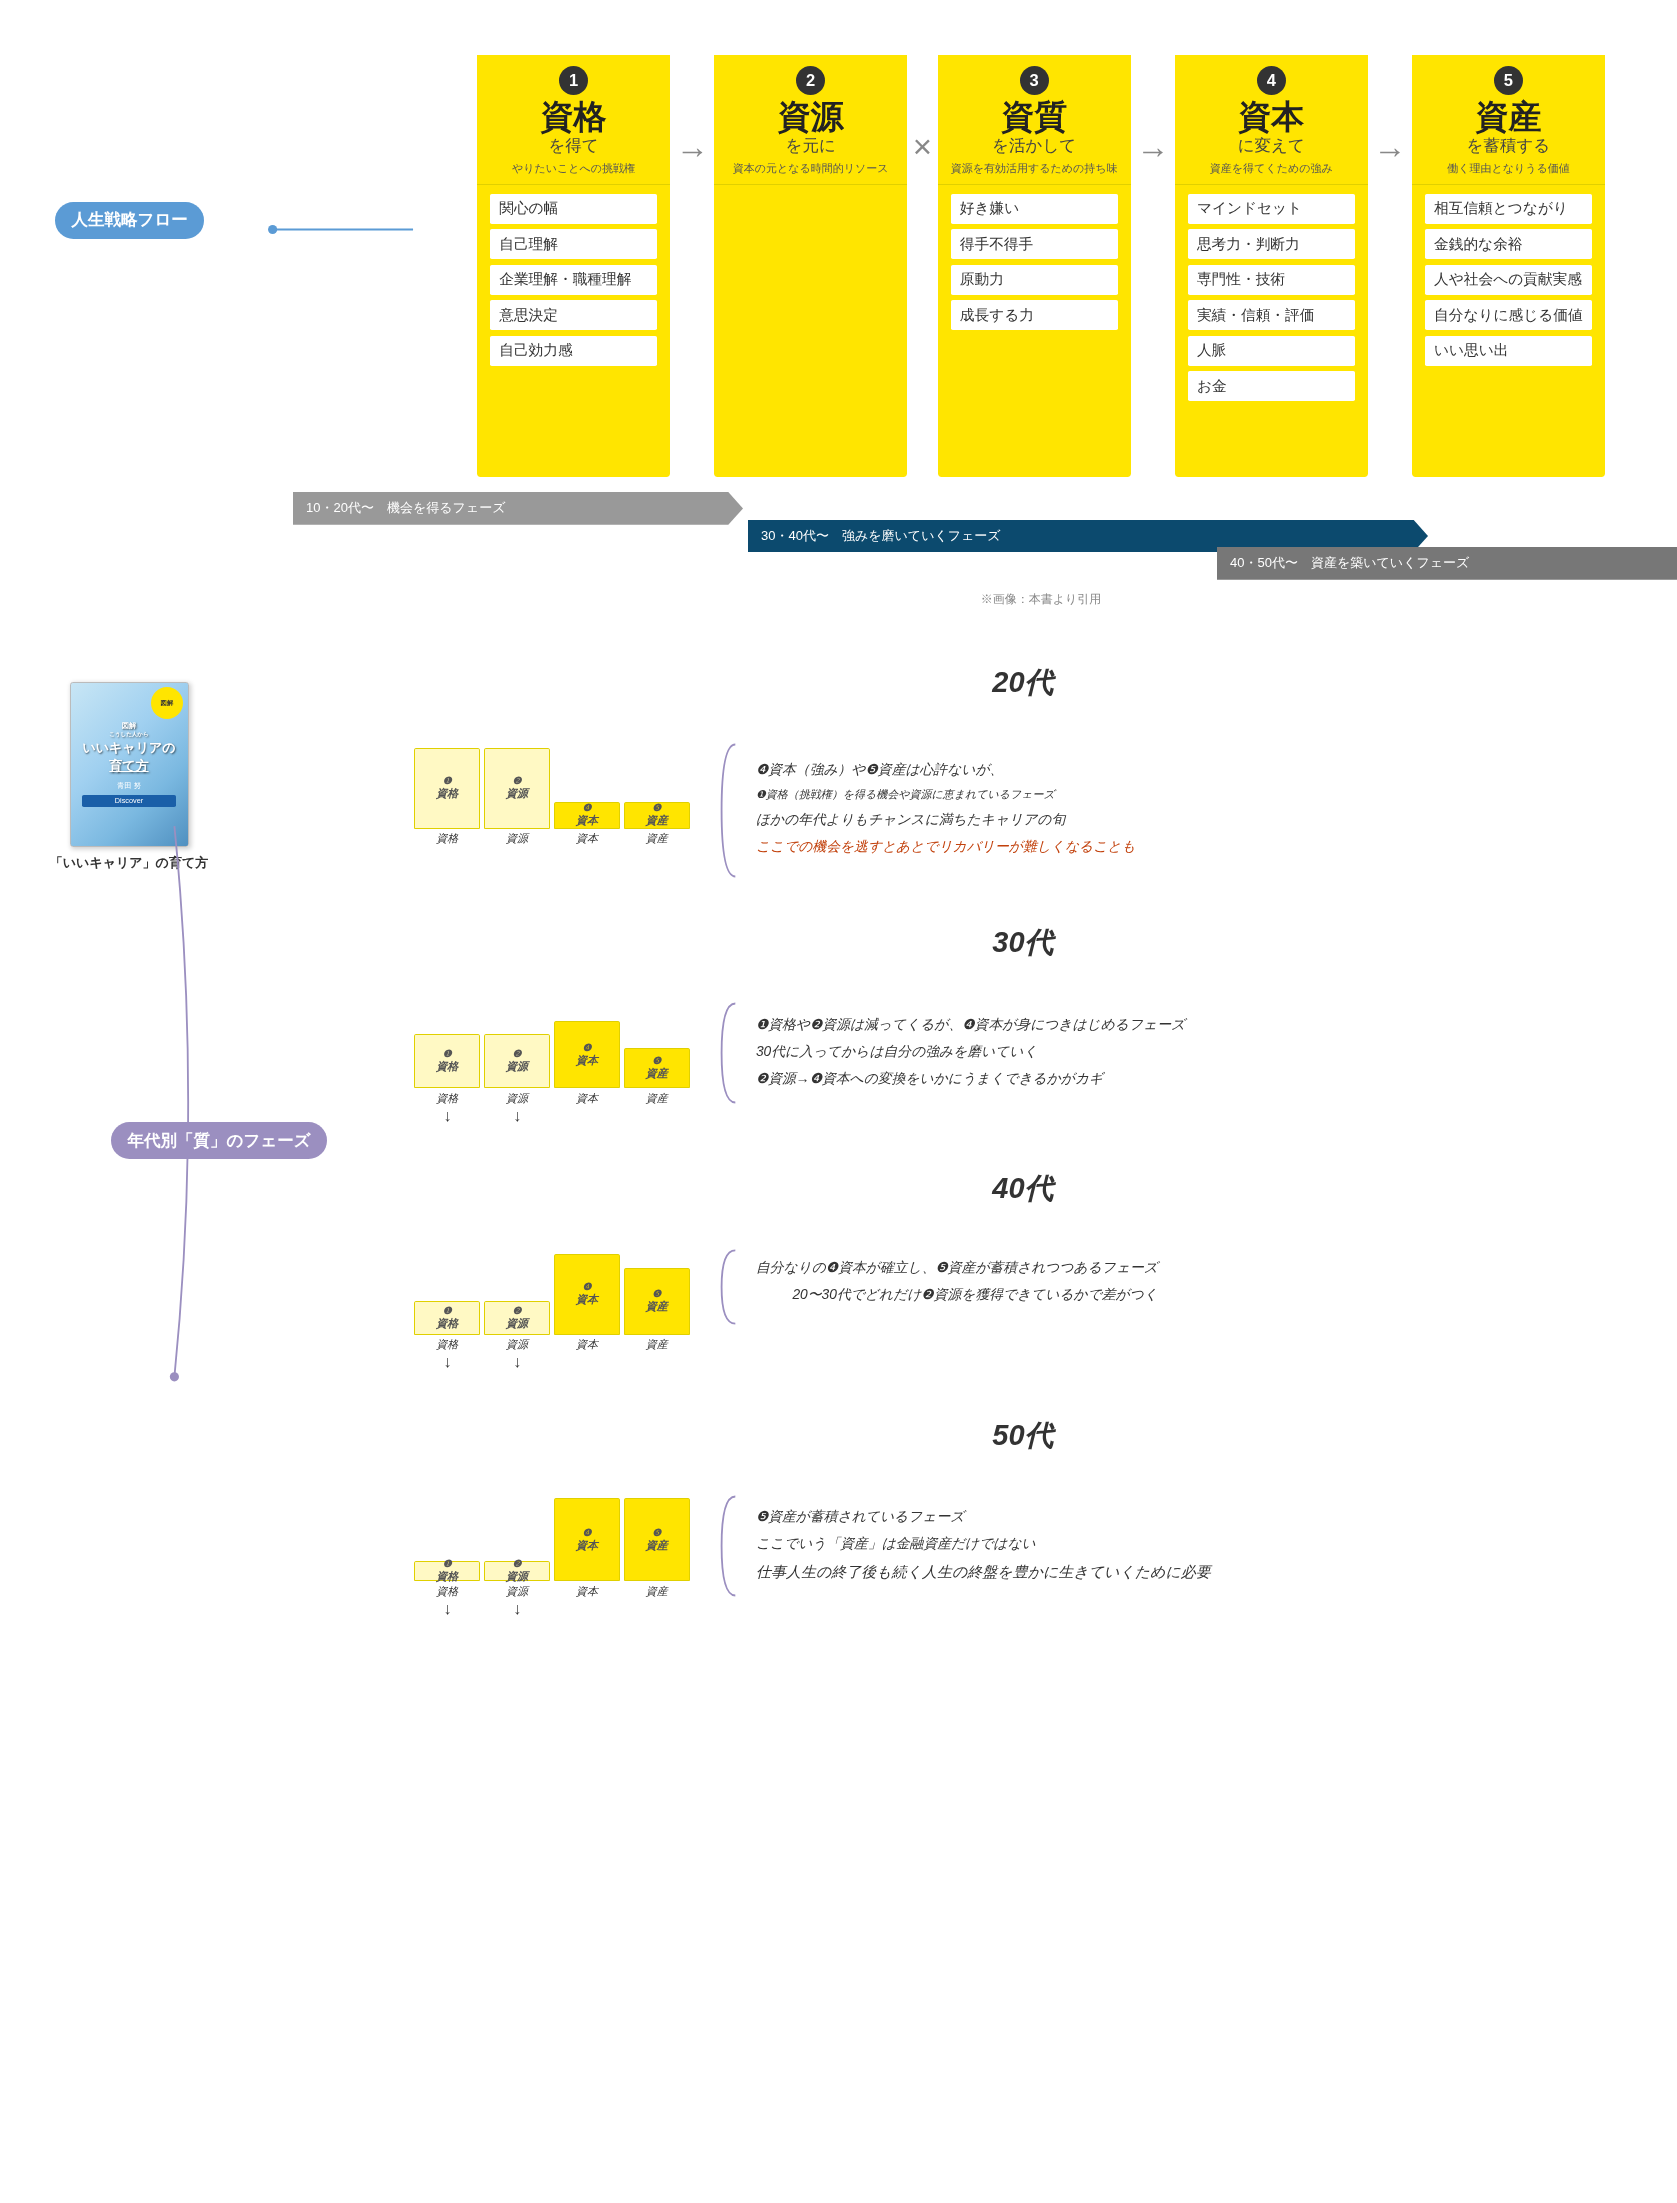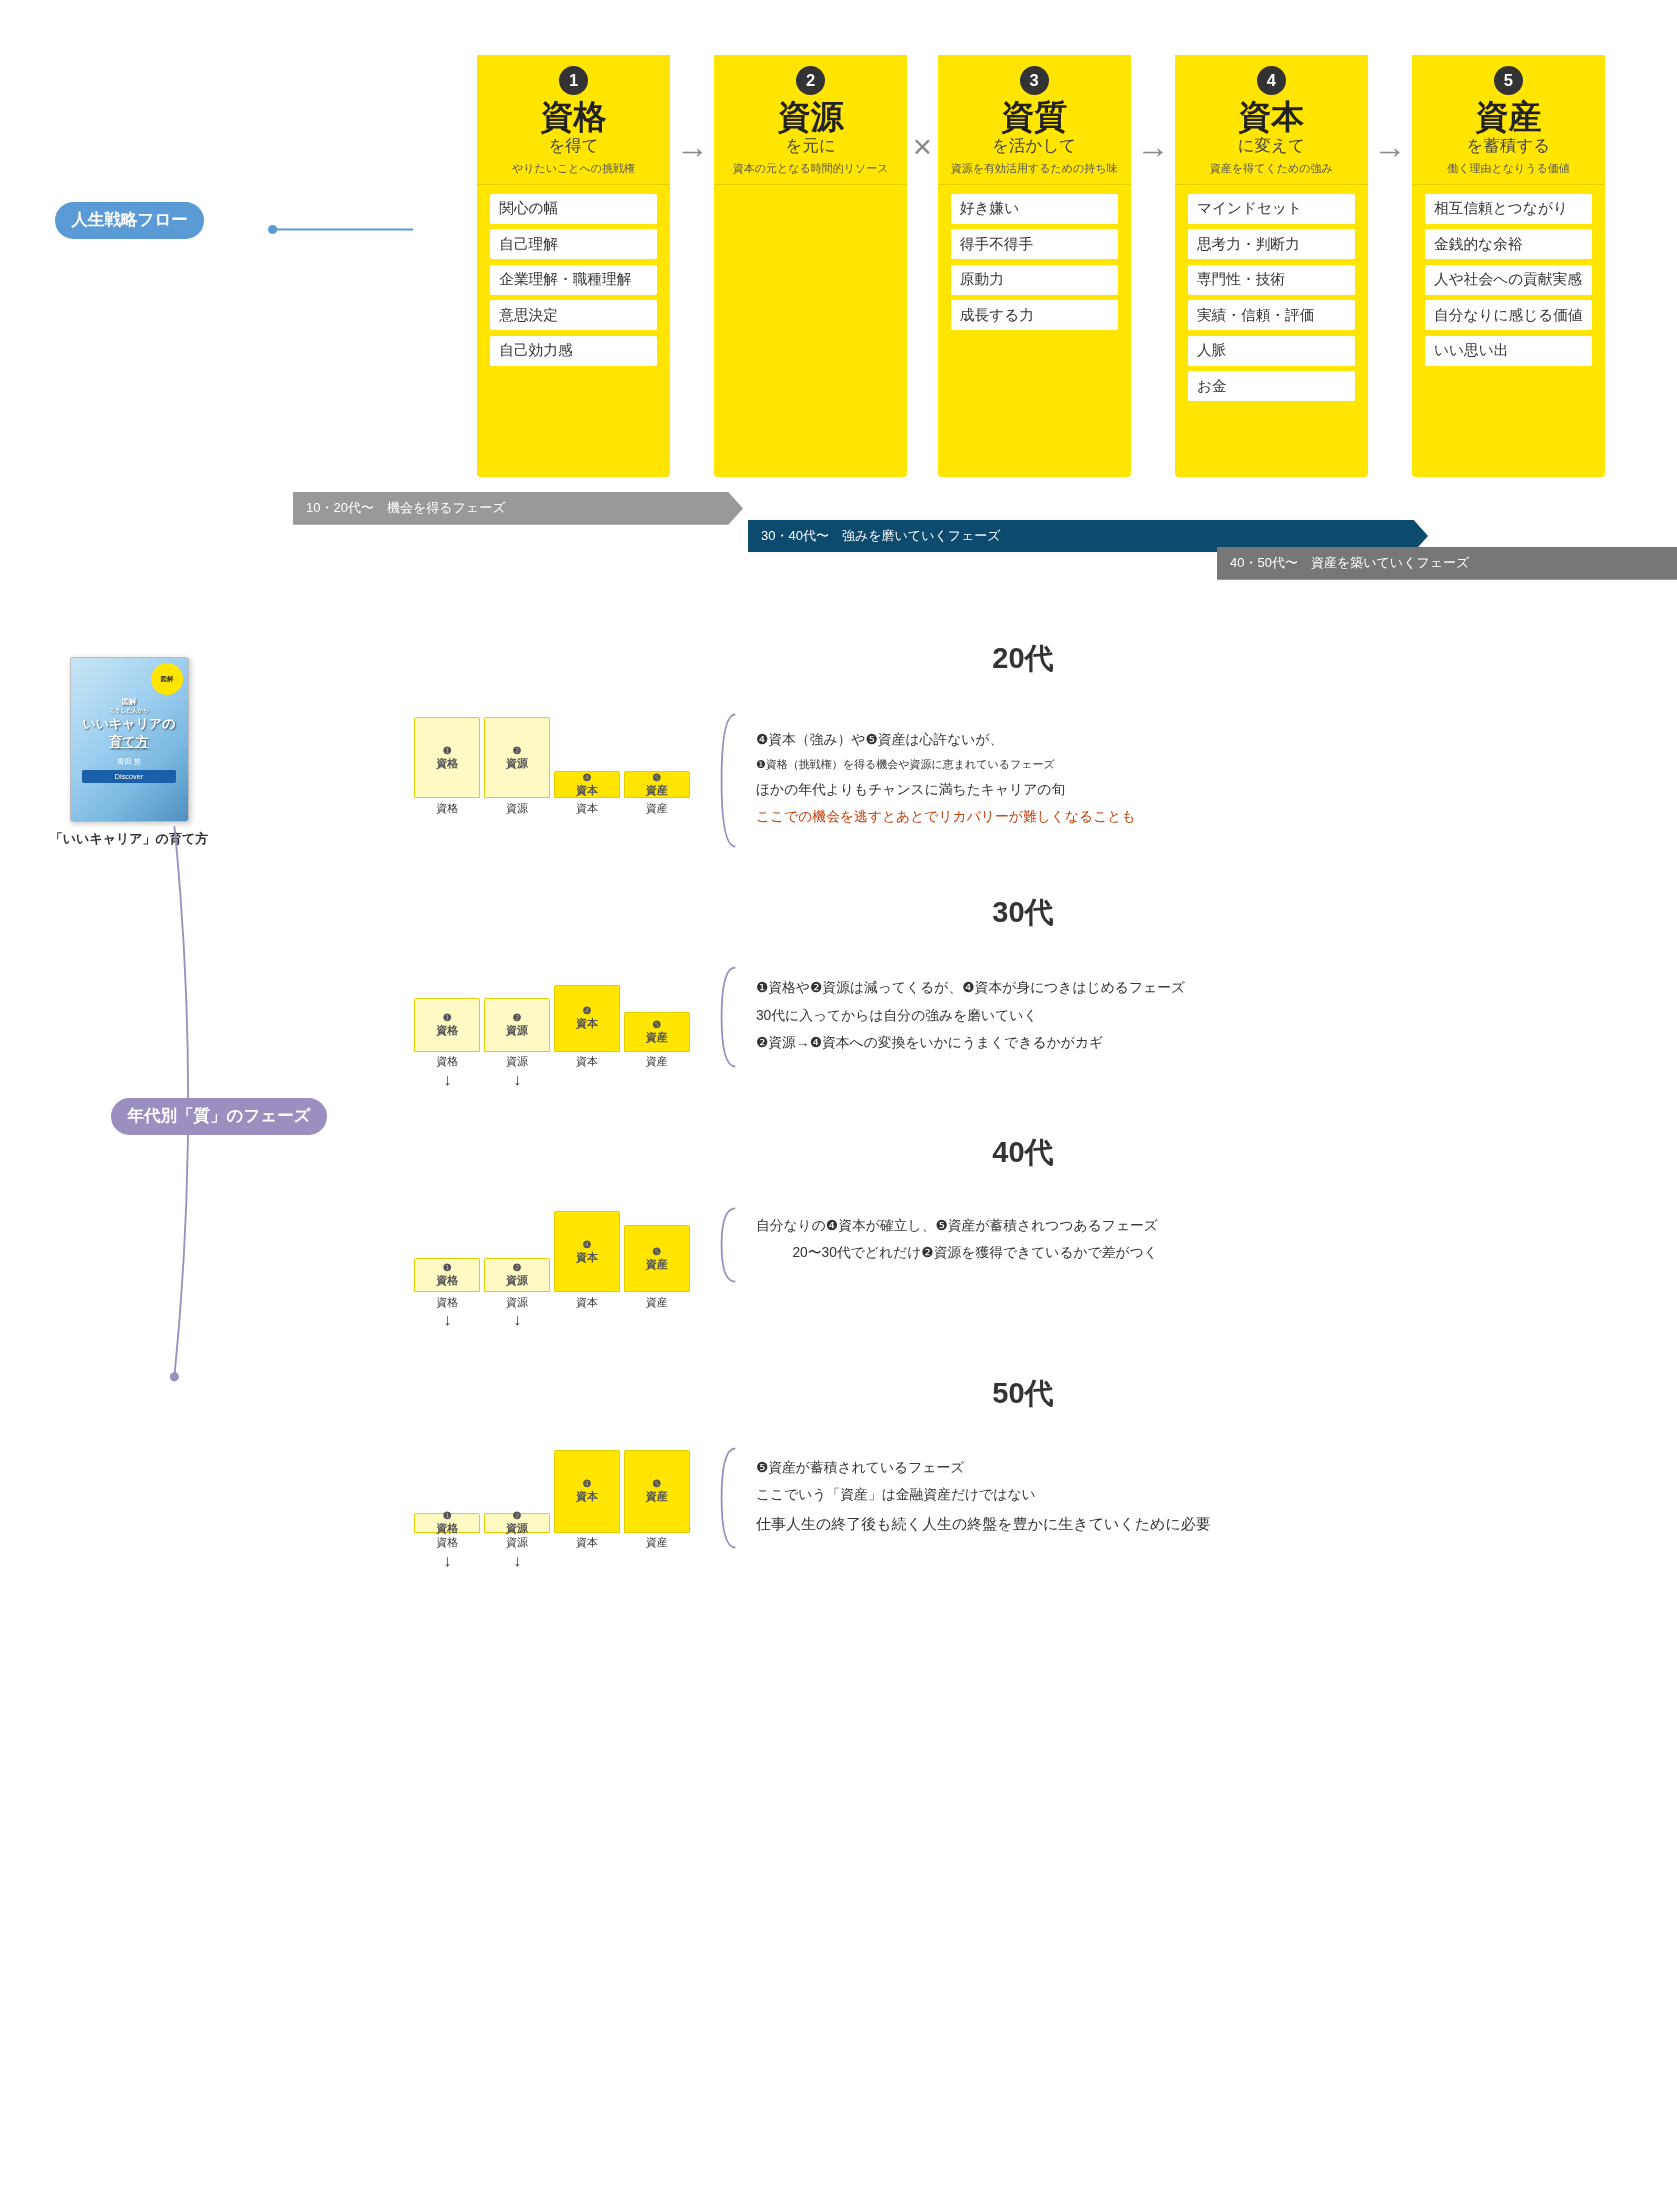--- a/index.html
+++ b/index.html
@@ -232,21 +232,22 @@
       flex-direction: column;
       gap: 37px;
       padding-left: 184px;
       position: relative;
       z-index: 2;
     }
 
     .age-section {
       display: flex;
       flex-direction: column;
-      gap: 20px;
+      gap: 26px;
+      font-style: italic;
     }
 
     .age-title {
       font-size: 29px;
       font-weight: bold;
       color: #333;
       text-align: center;
       margin-bottom: 5.5px;
     }
 
@@ -339,20 +340,21 @@
       </div>
     </div>
       </div>
 
     <div class="phase-banners" id="phase-banners" style="margin-left: 0; margin-top: 14.7px;">
     <div class="phase-banner" style="left: 0px; top: 0px; width: 450px; background: rgb(153, 153, 153);">10・20代〜　機会を得るフェーズ</div>
         <div class="phase-banner" style="left: 455px; top: 27.5px; width: 680px; background: #0c4a6e;">30・40代〜　強みを磨いていくフェーズ</div>
         <div class="phase-banner" style="left: 924px; top: 55px; width: 533px; background: rgb(119, 119, 119);">40・50代〜　資産を築いていくフェーズ</div>
       </div>
 
+    <div class="image-note">※画像：本書より引用</div>
   </div>
 </div>
 
 <div class="bottom-section">
 
   <div class="book-sidebar" style="position: relative;">
     <div class="book-cover">
       <div class="book-badge">
         <span style="font-size:6.4px;">図解</span>
       </div>

